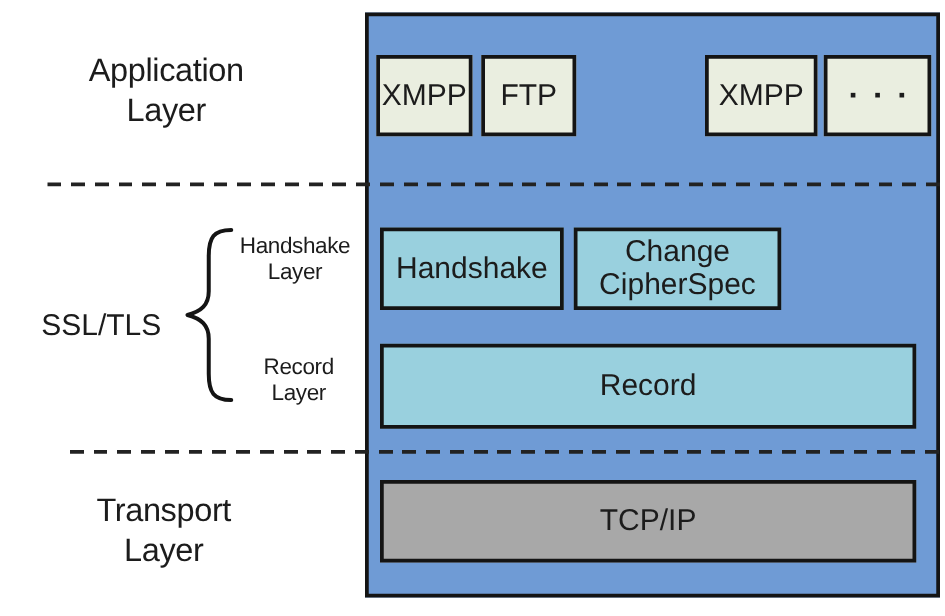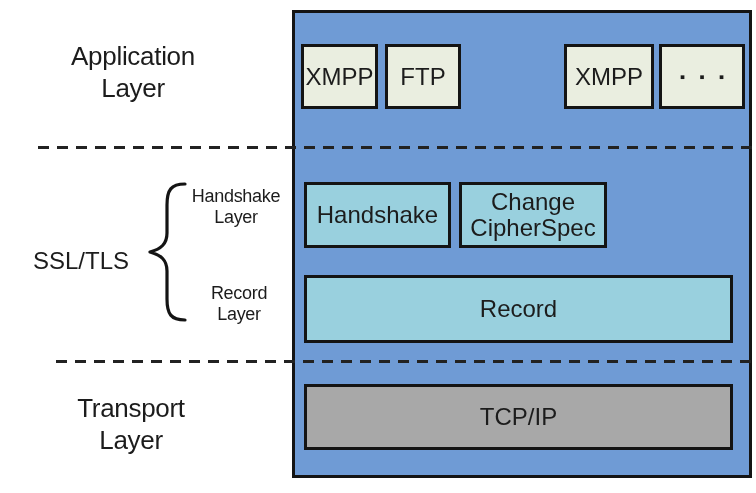--- a/index.html
+++ b/index.html
@@ -106,21 +106,21 @@
   <div class="abs dashed-line" style="left:45px; top:360px; width:696px;"></div>
 
   <div class="abs stack-container">
 
     <div class="proto-box app-box" style="left:6px;   width:77px;">XMPP</div>
     <div class="proto-box app-box" style="left:90px;  width:76px;">FTP</div>
     <div class="proto-box app-box" style="left:269px; width:90px;">XMPP</div>
     <div class="proto-box app-box dots" style="left:364px; width:86px;">▪ ▪ ▪</div>
 
     <div class="proto-box ssl-box" style="left:9px;   width:147px;">Handshake</div>
-    <div class="proto-box ssl-box" style="left:164px; width:148px;">Change
+    <div class="proto-box ssl-box" style="left:164px; width:166px;">Change
 CipherSpec</div>
 
     <div class="proto-box record-box">Record</div>
 
     <div class="proto-box tcp-box">TCP/IP</div>
   </div>
 
 </div>
 
 </body></html>

